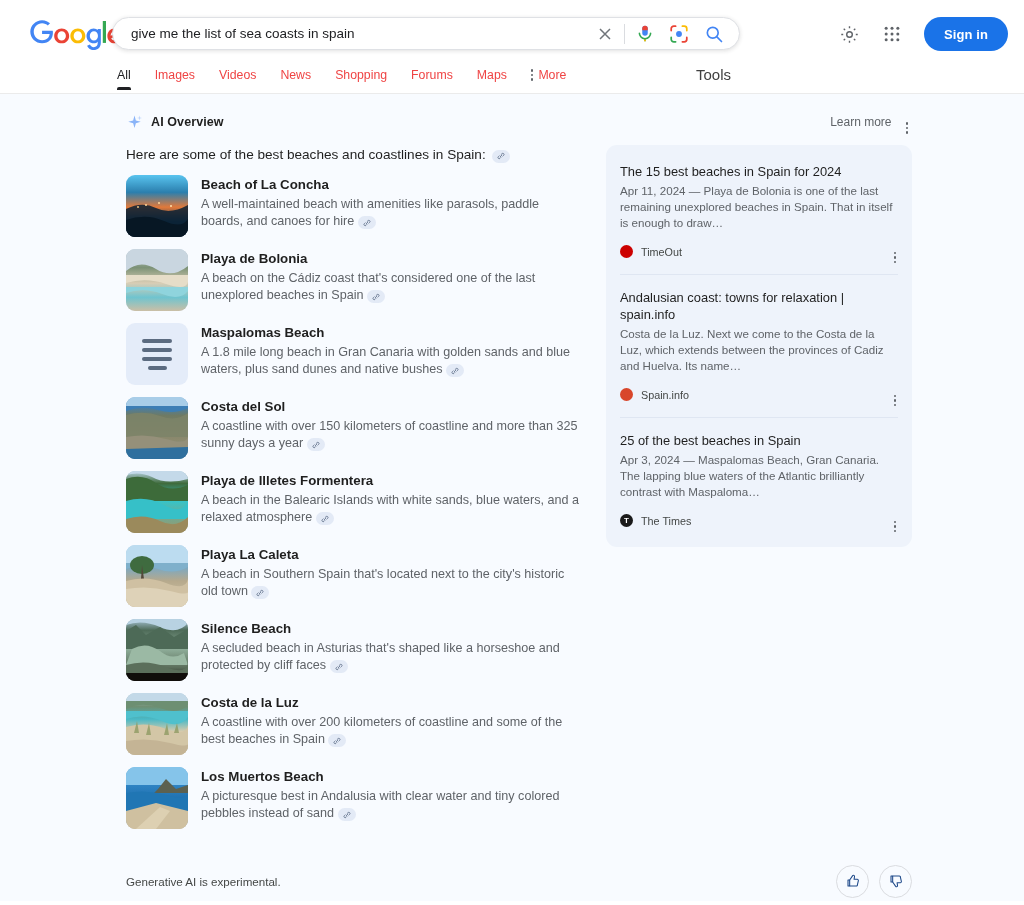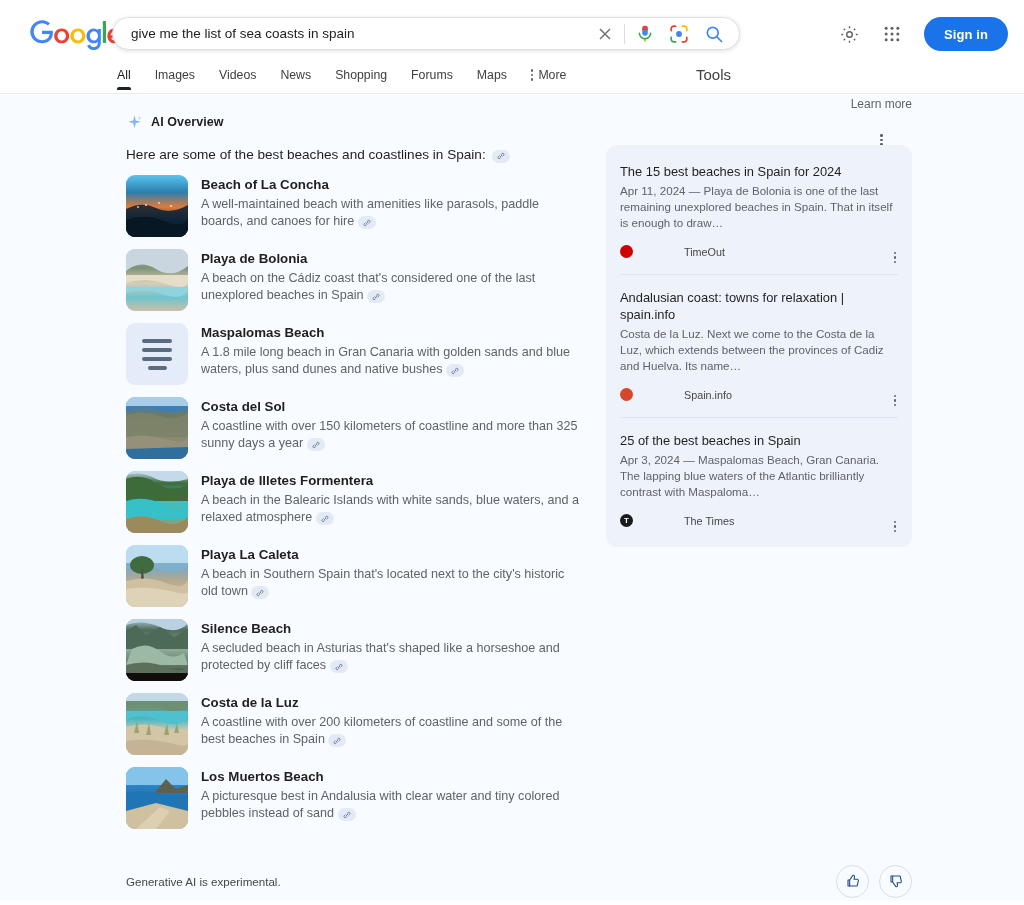--- a/index.html
+++ b/index.html
@@ -73,21 +73,21 @@
   
   .tabsbar {
     position: relative;
     height: 26px;
     border-bottom: 1px solid #ebebeb;
     padding-left: 112px;
     display: flex; align-items: flex-start;
   }
   .tabs { display: flex; align-items: flex-end; gap: 0; }
   .tab {
-    font-size: 12.3px; color: #404040;
+    font-size: 12.3px; color: #ef4444;
     padding: 0 12px 8px 12px;
     cursor: pointer; white-space: nowrap;
     position: relative; line-height: 14px;
   }
   .tab:first-child { padding-left: 5px; }
   .tab.active { color: #202124; font-weight: normal; }
   .tab.active::after {
     content: ""; position: absolute;
     left: 5px; right: 12px; bottom: 0; height: 3px;
     background: #202124; border-radius: 2px 2px 0 0;
@@ -110,21 +110,21 @@
   }
   .ai-inner { position: relative; padding: 18px 0 0 126px; }
 
   .ai-head {
     display: flex; align-items: center;
     width: 786px;
     height: 20px;
   }
   .sparkle { width: 17px; height: 17px; margin-right: 8px; }
   .ai-title { font-size: 12.5px; color: #1f1f1f; font-weight: bold; letter-spacing: .1px; }
-  .ai-head-right { margin-left: auto; display: flex; align-items: center; gap: 10px; flex-direction: column; }
+  .ai-head-right { margin-left: auto; display: flex; align-items: center; gap: 10px; }
   .learn-more { font-size: 12px; color: #5f6368; cursor: pointer; }
   .kebab { padding: 2px 4px; cursor: pointer; }
 
   .ai-body { display: flex; gap: 0; margin-top: 13px; }
   .ai-left { width: 468px; }
   .ai-right { width: 306px; margin-left: 12px; }
 
   .lead-line {
     font-size: 13.6px; color: #1f1f1f; line-height: 20px;
     display: flex; align-items: center; gap: 6px; flex-wrap: wrap;
@@ -173,21 +173,21 @@
     padding: 4px 14px 4px 14px;
     width: 306px;
   }
   .src-card { padding: 14px 0 11px 0; position: relative; }
   .src-card + .src-card { border-top: 1px solid #dfe6f2; }
   .src-title {
     font-size: 12.9px; color: #1f1f1f; line-height: 17px;
     margin-bottom: 3px; cursor: pointer;
   }
   .src-snippet { font-size: 11.6px; color: #5f6368; line-height: 16px; }
-  .src-foot { display: flex; align-items: center; margin-top: 9px; gap: 43px; }
+  .src-foot { display: flex; align-items: center; margin-top: 9px; }
   .favicon { width: 13px; height: 13px; border-radius: 50%; margin-right: 8px; flex: none; }
   .src-name { font-size: 10.8px; color: #444746; }
   .src-kebab { margin-left: auto; cursor: pointer; padding: 0 2px; }
 
   
   .ai-foot {
     display: flex; align-items: center;
     width: 786px; margin-top: 20px; height: 40px; justify-content: space-between;
   }
   .gen-note { font-size: 11.6px; color: #444746; }

